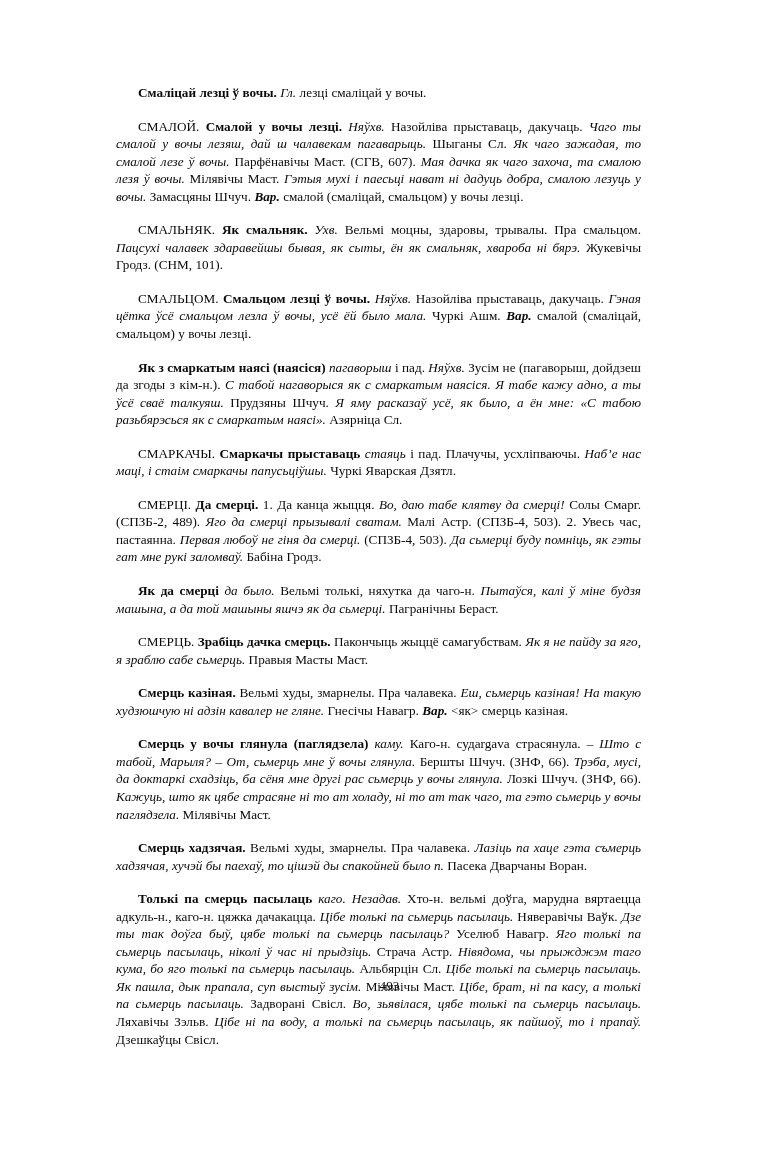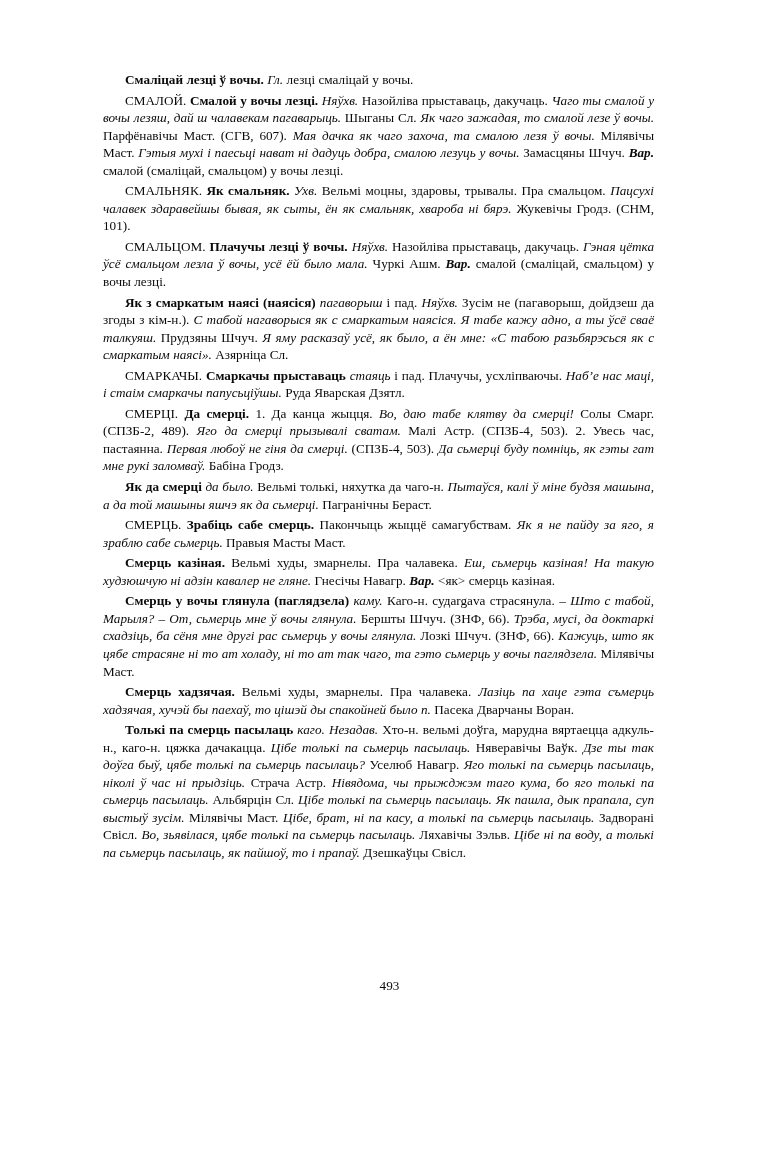--- a/index.html
+++ b/index.html
@@ -20,21 +20,21 @@
     width: 760px;
     height: 1157px;
     box-sizing: border-box;
     padding: 68px 103px 0 100px;
     background: #ffffff;
   }
   .column {
     width: 557px;
   }
   p.para {
-    margin: 3px;
+    margin: 16px;
     text-align: justify;
     text-justify: inter-word;
     font-size: 13.2px;
     line-height: 17.55px;
     text-indent: 22px;
     hyphens: none;
     word-spacing: 0.1px;
   }
   b, .b {
     font-weight: bold;
@@ -61,25 +61,25 @@
   p.para span { white-space: normal; }
 </style>
 </head>
 <body>
 
 <div class="page">
   <div class="column" id="text-column">
       <p class="para"><b>Смаліцай лезці ў вочы.</b><span> </span><i>Гл.</i><span> лезці смаліцай у вочы.</span></p>
       <p class="para"><span>СМАЛОЙ. </span><b>Смалой у вочы лезці.</b><span> </span><i>Няўхв.</i><span> Назойліва прыставаць, дакучаць. </span><i>Чаго ты смалой у вочы лезяш, дай ш чалавекам пагаварыць.</i><span> Шыганы Сл. </span><i>Як чаго зажадая, то смалой лезе ў вочы.</i><span> Парфёнавічы Маст. (СГВ, 607). </span><i>Мая дачка як чаго захоча, та смалою лезя ў вочы.</i><span> Мілявічы Маст. </span><i>Гэтыя мухі і паесьці нават ні дадуць добра, смалою лезуць у вочы.</i><span> Замасцяны Шчуч. </span><span class="bi">Вар.</span><span> смалой (смаліцай, смальцом) у вочы лезці.</span></p>
       <p class="para"><span>СМАЛЬНЯК. </span><b>Як смальняк.</b><span> </span><i>Ухв.</i><span> Вельмі моцны, здаровы, трывалы. Пра смальцом. </span><i>Пацсухі чалавек здаравейшы бывая, як сыты, ён як смальняк, хвароба ні бярэ.</i><span> Жукевічы Гродз. (СНМ, 101).</span></p>
-      <p class="para"><span>СМАЛЬЦОМ. </span><b>Плачучы лезці ў вочы.</b><span> </span><i>Няўхв.</i><span> Назойліва прыставаць, дакучаць. </span><i>Гэная цётка ўсё смальцом лезла ў вочы, усё ёй было мала.</i><span> Чуркі Ашм. </span><span class="bi">Вар.</span><span> смалой (смаліцай, смальцом) у вочы лезці.</span></p>
+      <p class="para"><span>СМАЛЬЦОМ. </span><b>Смальцом лезці ў вочы.</b><span> </span><i>Няўхв.</i><span> Назойліва прыставаць, дакучаць. </span><i>Гэная цётка ўсё смальцом лезла ў вочы, усё ёй было мала.</i><span> Чуркі Ашм. </span><span class="bi">Вар.</span><span> смалой (смаліцай, смальцом) у вочы лезці.</span></p>
       <p class="para"><b>Як з смаркатым наясі (наясіся)</b><span> </span><i>пагаворыш</i><span> і пад. </span><i>Няўхв.</i><span> Зусім не (пагаворыш, дойдзеш да згоды з кім-н.). </span><i>С табой нагаворыся як с смаркатым наясіся. Я табе кажу адно, а ты ўсё сваё талкуяш.</i><span> Прудзяны Шчуч. </span><i>Я яму расказаў усё, як было, а ён мне: «С табою разьбярэсься як с смаркатым наясі».</i><span> Азярніца Сл.</span></p>
-      <p class="para"><span>СМАРКАЧЫ. </span><b>Смаркачы прыставаць</b><span> </span><i>стаяць</i><span> і пад. Плачучы, усхліпваючы. </span><i>Наб’е нас маці, і стаім смаркачы папусьціўшы.</i><span> Руда Яварская Дзятл.</span></p>
+      <p class="para"><span>СМАРКАЧЫ. </span><b>Смаркачы прыставаць</b><span> </span><i>стаяць</i><span> і пад. Плачучы, усхліпваючы. </span><i>Наб’е нас маці, і стаім смаркачы папусьціўшы.</i><span> Чуркі Яварская Дзятл.</span></p>
       <p class="para"><span>СМЕРЦІ. </span><b>Да смерці.</b><span> 1. Да канца жыцця. </span><i>Во, даю табе клятву да смерці!</i><span> Солы Смарг. (СПЗБ-2, 489). </span><i>Яго да смерці прызывалі сватам.</i><span> Малі Астр. (СПЗБ-4, 503). 2. Увесь час, пастаянна. </span><i>Первая любоў не гіня да смерці.</i><span> (СПЗБ-4, 503). </span><i>Да сьмерці буду помніць, як гэты гат мне рукі заломваў.</i><span> Бабіна Гродз.</span></p>
       <p class="para"><b>Як да смерці</b><span> </span><i>да было.</i><span> Вельмі толькі, няхутка да чаго-н. </span><i>Пытаўся, калі ў міне будзя машына, а да той машыны яшчэ як да сьмерці.</i><span> Пагранічны Бераст.</span></p>
-      <p class="para"><span>СМЕРЦЬ. </span><b>Зрабіць сабе смерць.</b><span> Пакончыць жыццё самагубствам. </span><i>Як я не пайду за яго, я зраблю сабе сьмерць.</i><span> Правыя Масты Маст.</span></p>
+      <p class="para"><span>СМЕРЦЬ. </span><b>Зрабіць дачка смерць.</b><span> Пакончыць жыццё самагубствам. </span><i>Як я не пайду за яго, я зраблю сабе сьмерць.</i><span> Правыя Масты Маст.</span></p>
       <p class="para"><b>Смерць казіная.</b><span> Вельмі худы, змарнелы. Пра чалавека. </span><i>Еш, сьмерць казіная! На такую худзюшчую ні адзін кавалер не гляне.</i><span> Гнесічы Навагр. </span><span class="bi">Вар.</span><span> &lt;як&gt; смерць казіная.</span></p>
       <p class="para"><b>Смерць у вочы глянула (паглядзела)</b><span> </span><i>каму.</i><span> Каго-н. судargava страсянула. – </span><i>Што с табой, Марыля? – От, сьмерць мне ў вочы глянула.</i><span> Бершты Шчуч. (ЗНФ, 66). </span><i>Трэба, мусі, да доктаркі схадзіць, ба сёня мне другі рас сьмерць у вочы глянула.</i><span> Лозкі Шчуч. (ЗНФ, 66). </span><i>Кажуць, што як цябе страсяне ні то ат холаду, ні то ат так чаго, та гэто сьмерць у вочы паглядзела.</i><span> Мілявічы Маст.</span></p>
       <p class="para"><b>Смерць хадзячая.</b><span> Вельмі худы, змарнелы. Пра чалавека. </span><i>Лазіць па хаце гэта съмерць хадзячая, хучэй бы паехаў, то цішэй ды спакойней было п.</i><span> Пасека Дварчаны Воран.</span></p>
       <p class="para"><b>Толькі па смерць пасылаць</b><span> </span><i>каго.</i><span> </span><i>Незадав.</i><span> Хто-н. вельмі доўга, марудна вяртаецца адкуль-н., каго-н. цяжка дачакацца. </span><i>Цібе толькі па сьмерць пасылаць.</i><span> Няверавічы Ваўк. </span><i>Дзе ты так доўга быў, цябе толькі па сьмерць пасылаць?</i><span> Уселюб Навагр. </span><i>Яго толькі па сьмерць пасылаць, ніколі ў час ні прыдзіць.</i><span> Страча Астр. </span><i>Нівядома, чы прыжджэм таго кума, бо яго толькі па сьмерць пасылаць.</i><span> Альбярцін Сл. </span><i>Цібе толькі па сьмерць пасылаць. Як пашла, дык прапала, суп выстыў зусім.</i><span> Мілявічы Маст. </span><i>Цібе, брат, ні па касу, а толькі па сьмерць пасылаць.</i><span> Задворані Свісл. </span><i>Во, зьявілася, цябе толькі па сьмерць пасылаць.</i><span> Ляхавічы Зэльв. </span><i>Цібе ні па воду, а толькі па сьмерць пасылаць, як пайшоў, то і прапаў.</i><span> Дзешкаўцы Свісл.</span></p>
     </div>
   <div class="folio">493</div>
 </div>
 
 </body></html>

